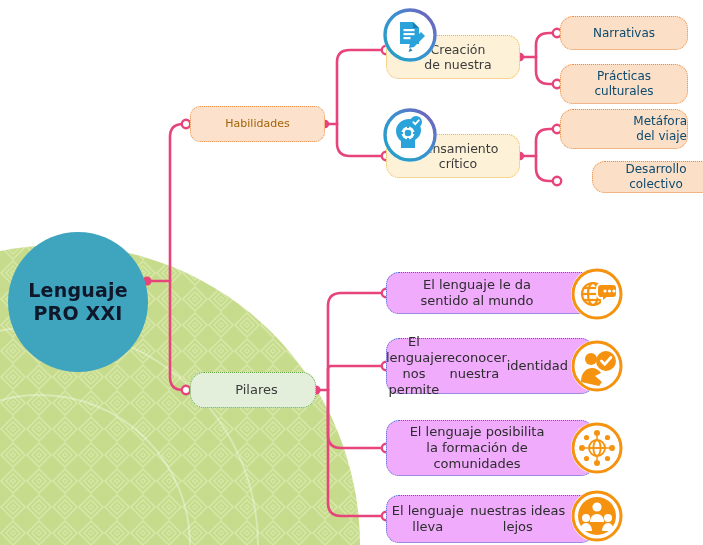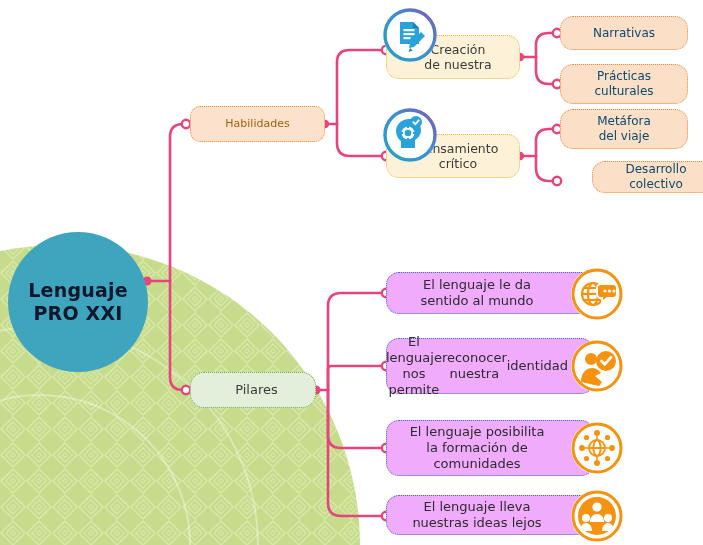--- a/index.html
+++ b/index.html
@@ -247,21 +247,21 @@
     </div>
 
     <div class="node leaf" style="left:560px; top:16px; width:128px; height:34px;">
       <span>Narrativas</span>
     </div>
     <div class="node leaf" style="left:560px; top:64px; width:128px; height:40px; flex-direction:column;">
       <div>Prácticas</div>
       <div>culturales</div>
     </div>
 
-    <div class="node leaf" style="left:560px; top:109px; width:128px; height:40px; flex-direction:column;">
+    <div class="node leaf" style="left:560px; top:109px; width:128px; height:40px; flex-direction:column;align-items:flex-end;">
       <div>Metáfora</div>
       <div>del viaje</div>
     </div>
     <div class="node leaf" style="left:560px; top:161px; width:128px; height:32px; flex-direction:column;margin-left:32px;">
       <div>Desarrollo</div>
       <div>colectivo</div>
     </div>
 
     <div class="node pillar" style="left:386px; top:272px; width:208px; height:42px; flex-direction:column;">
       <div>El lenguaje le da</div>
@@ -328,21 +328,21 @@
         </g>
         <g stroke="#f59310" stroke-width="1.5">
           <line x1="26" y1="14" x2="26" y2="18"></line>
           <line x1="26" y1="34" x2="26" y2="38"></line>
           <line x1="14" y1="26" x2="18" y2="26"></line>
           <line x1="34" y1="26" x2="38" y2="26"></line>
         </g>
       </svg>
     </div>
 
-    <div class="node pillar" style="left:386px; top:495px; width:208px; height:40px; flex-direction:column;">
+    <div class="node pillar" style="left:386px; top:495px; width:208px; height:48px; flex-direction:row;">
       <div>El lenguaje lleva</div>
       <div>nuestras ideas lejos</div>
     </div>
     <div class="icon-badge" style="left:571px; top:490px; width:52px; height:52px;">
       <svg width="52" height="52" viewBox="0 0 52 52">
         <circle cx="26" cy="26" r="24" fill="#ffffff" stroke="#f59310" stroke-width="3"></circle>
         <circle cx="26" cy="26" r="19" fill="#f59310"></circle>
         <g fill="#ffffff">
           <circle cx="26" cy="17" r="4.6"></circle>
           <path d="M19 32 c0 -5 3 -8 7 -8 c4 0 7 3 7 8 z"></path>

